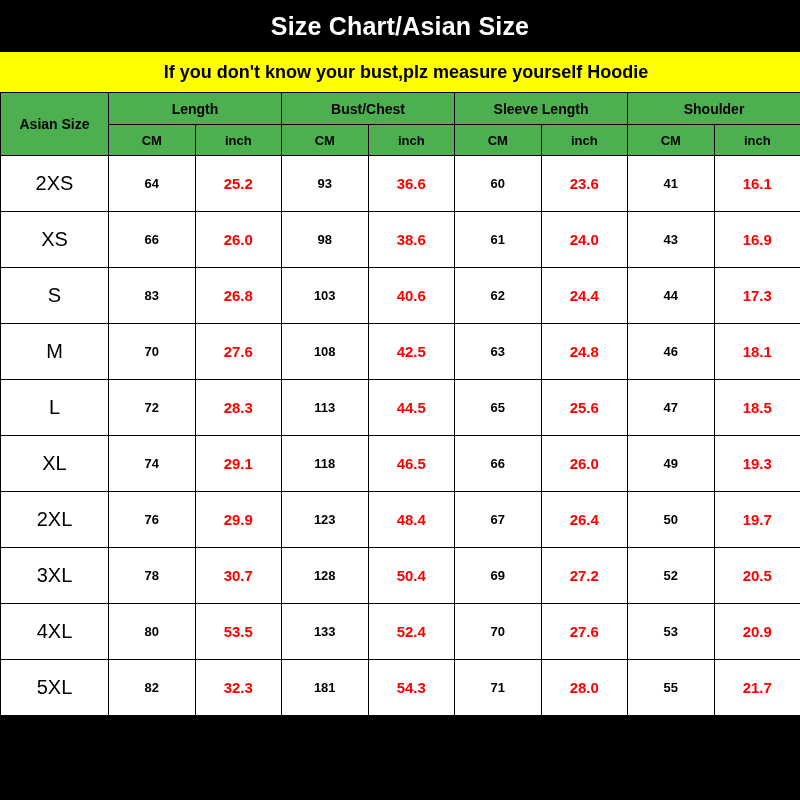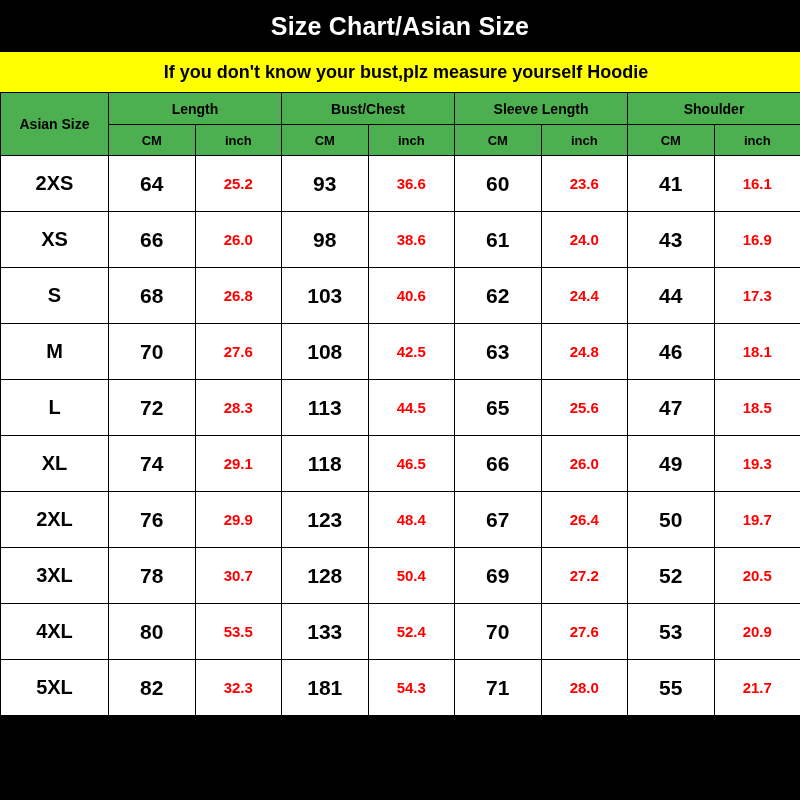--- a/index.html
+++ b/index.html
@@ -76,27 +76,27 @@
   .corner {
     background: #4caf50;
     color: #000000;
     font-size: 14px;
     font-weight: bold;
   }
   .size-cell {
     background: #ffffff;
     color: #000000;
     font-size: 20px;
-    font-weight: bold;
+    font-weight: normal;
     height: 55px;
   }
   .val-cm {
     background: #ffffff;
     color: #000000;
-    font-size: 21px;
+    font-size: 13px;
     font-weight: bold;
   }
   .val-in {
     background: #ffffff;
     color: #ff0000;
     font-size: 15px;
     font-weight: bold;
   }
   .footer-bar {
     height: 45px;
@@ -170,21 +170,21 @@
           <td class="val-in">26.0</td>
           <td class="val-cm">98</td>
           <td class="val-in">38.6</td>
           <td class="val-cm">61</td>
           <td class="val-in">24.0</td>
           <td class="val-cm">43</td>
           <td class="val-in">16.9</td>
         </tr>
         <tr>
           <td class="size-cell">S</td>
-          <td class="val-cm">68</td>
+          <td class="val-cm">83</td>
           <td class="val-in">26.8</td>
           <td class="val-cm">103</td>
           <td class="val-in">40.6</td>
           <td class="val-cm">62</td>
           <td class="val-in">24.4</td>
           <td class="val-cm">44</td>
           <td class="val-in">17.3</td>
         </tr>
         <tr>
           <td class="size-cell">M</td>

